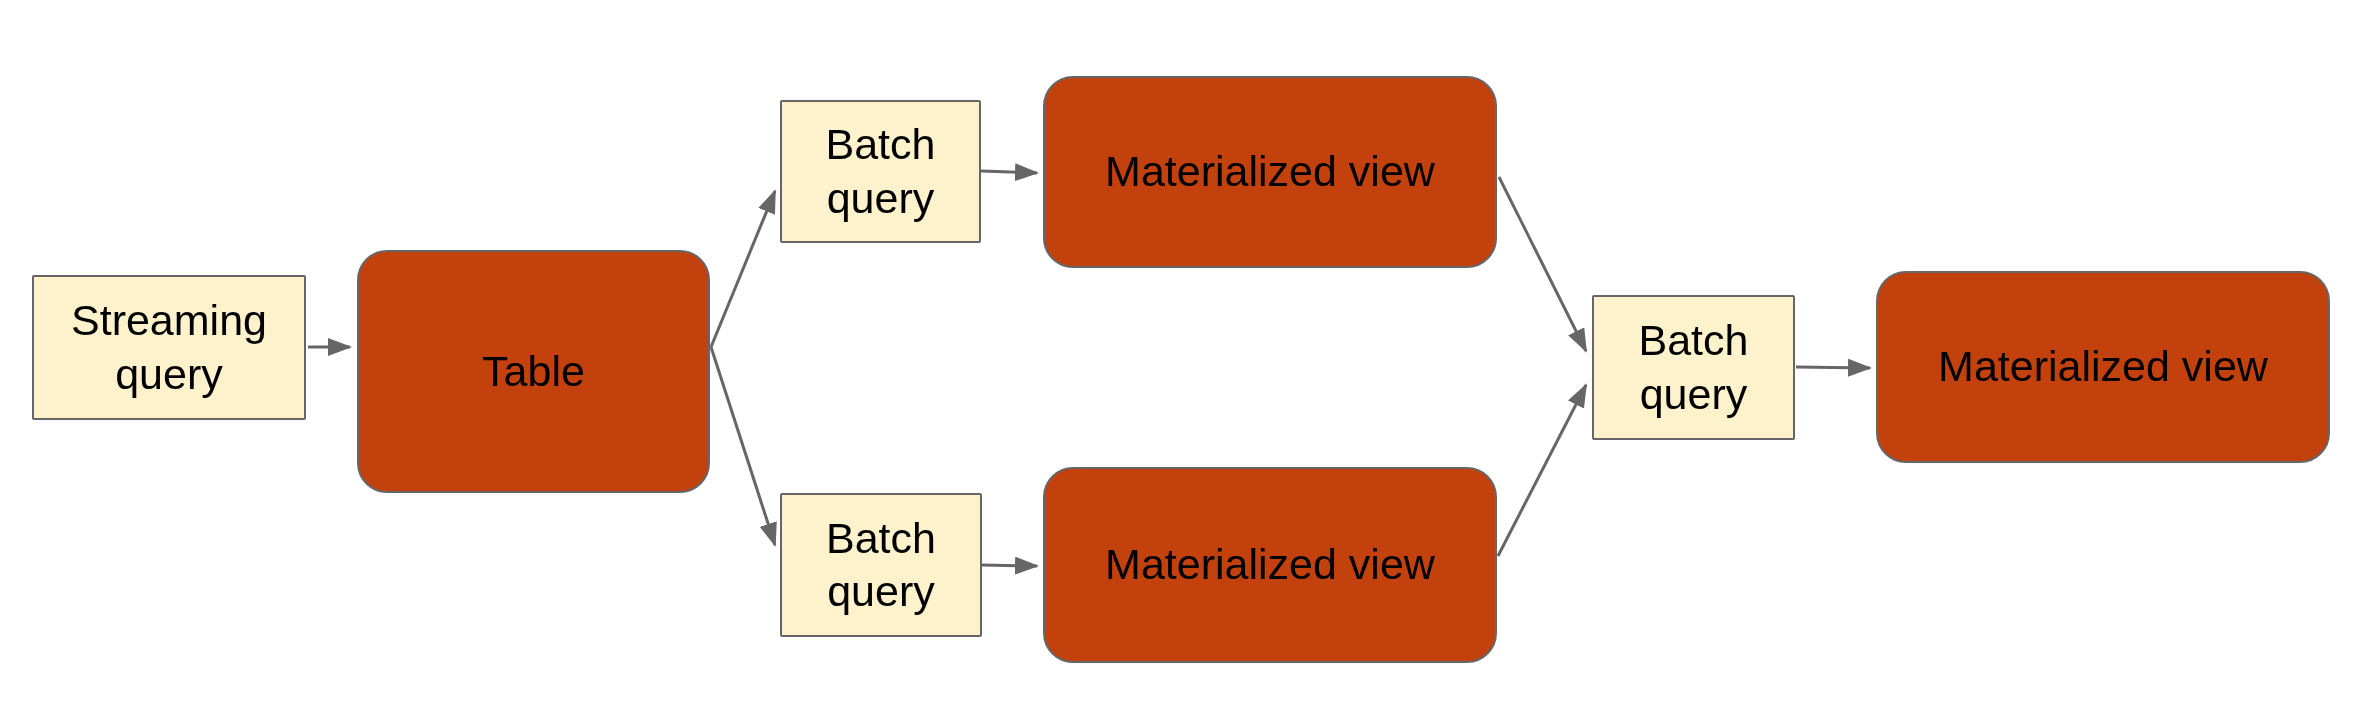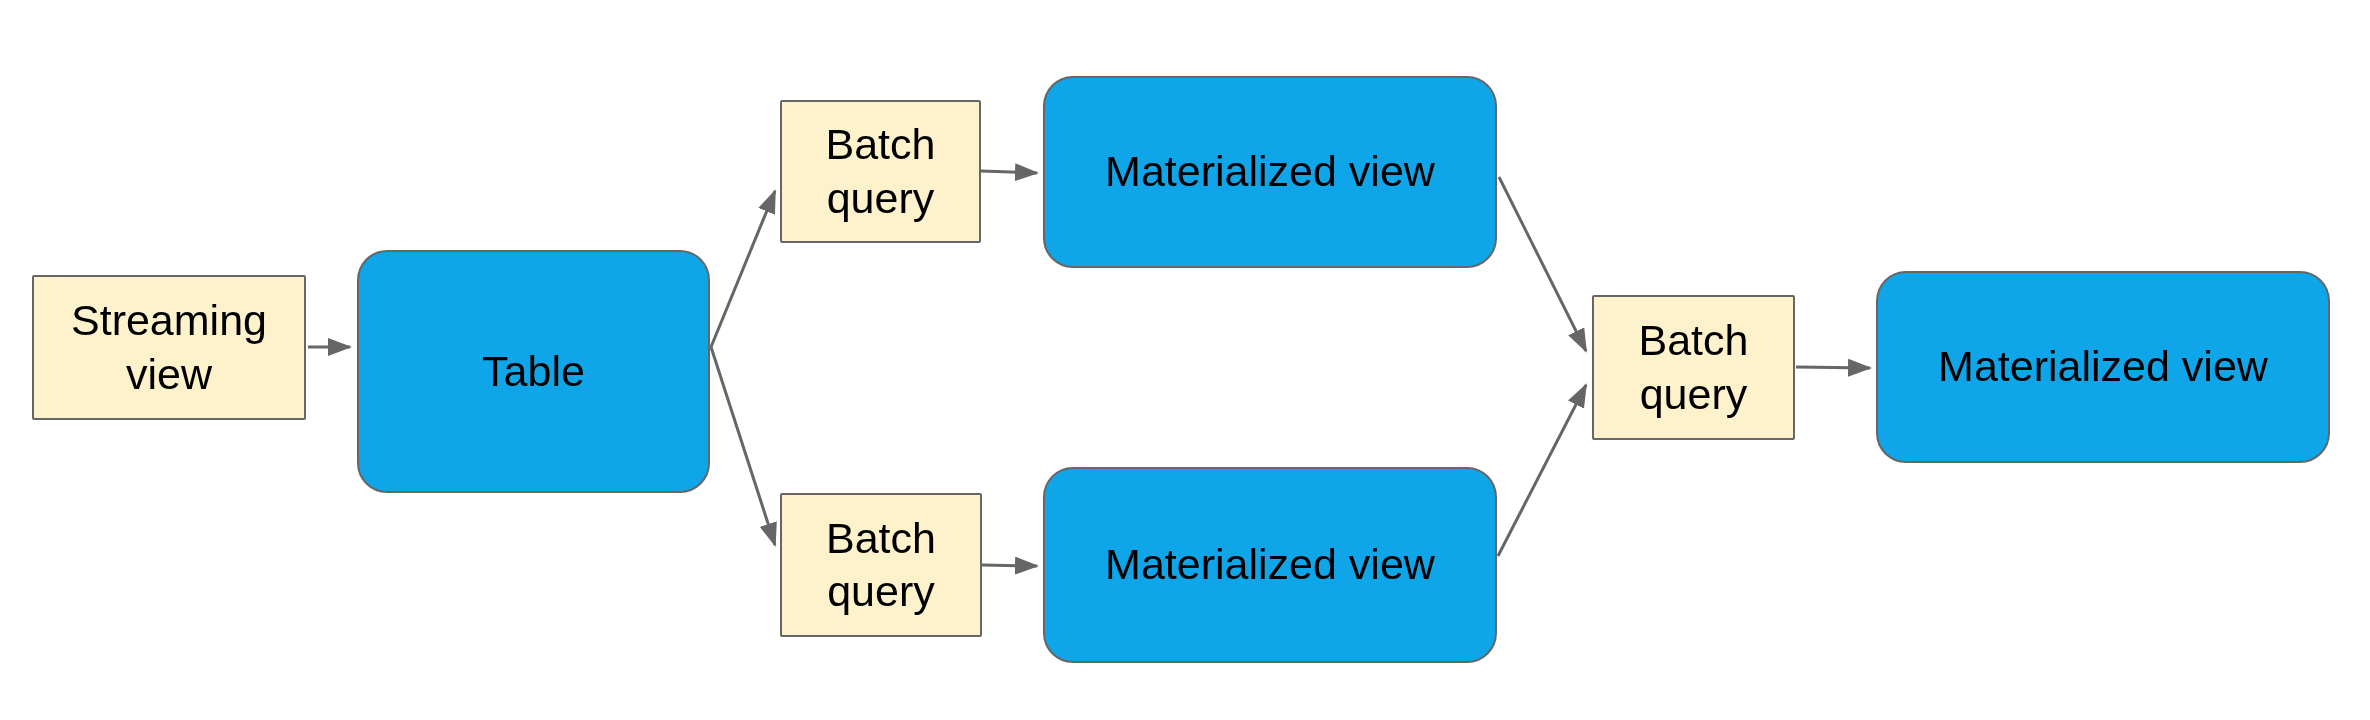--- a/index.html
+++ b/index.html
@@ -4,21 +4,21 @@
 <style>
   html,body{margin:0;padding:0;background:#ffffff;}
   body{width:2370px;height:720px;overflow:hidden;
        font-family:"Liberation Sans","DejaVu Sans",sans-serif;}
   .canvas{position:relative;width:2370px;height:720px;background:#ffffff;}
   .edges{position:absolute;left:0;top:0;width:2370px;height:720px;}
   .node{position:absolute;display:flex;align-items:center;justify-content:center;
         text-align:center;font-size:43px;line-height:1.24;color:#000000;
         box-sizing:border-box;padding:4px 8px;}
   .node.query{background:#FDF2CC;border:2.5px solid #666666;border-radius:2px;}
-  .node.view{background:#0ea5e9;border:2.5px solid #666666;border-radius:30px;}
+  .node.view{background:#c2410c;border:2.5px solid #666666;border-radius:30px;}
   #n-streaming   {left:32px;   top:275px; width:274px; height:145px;}
   #n-table       {left:357px;  top:250px; width:353px; height:243px;}
   #n-bq-top      {left:780px;  top:100px; width:201px; height:143px;}
   #n-mv-top      {left:1043px; top:76px;  width:454px; height:192px;}
   #n-bq-bottom   {left:780px;  top:493px; width:202px; height:144px;}
   #n-mv-bottom   {left:1043px; top:467px; width:454px; height:196px;}
   #n-bq-right    {left:1592px; top:295px; width:203px; height:145px;}
   #n-mv-final    {left:1876px; top:271px; width:454px; height:192px;}
 </style>
 </head>
@@ -36,21 +36,21 @@
     <line x1="711" y1="347" x2="775" y2="191" stroke="#666666" stroke-width="3" marker-end="url(#arrowhead)"></line>
     <line x1="711" y1="347" x2="775" y2="545" stroke="#666666" stroke-width="3" marker-end="url(#arrowhead)"></line>
     <line x1="981" y1="171" x2="1037" y2="173" stroke="#666666" stroke-width="3" marker-end="url(#arrowhead)"></line>
     <line x1="982" y1="565" x2="1037" y2="566" stroke="#666666" stroke-width="3" marker-end="url(#arrowhead)"></line>
     <line x1="1499" y1="177" x2="1586" y2="351" stroke="#666666" stroke-width="3" marker-end="url(#arrowhead)"></line>
     <line x1="1498" y1="556" x2="1586" y2="385" stroke="#666666" stroke-width="3" marker-end="url(#arrowhead)"></line>
     <line x1="1796" y1="367" x2="1870" y2="368" stroke="#666666" stroke-width="3" marker-end="url(#arrowhead)"></line>
   </svg>
 
   <div class="node query" id="n-streaming">
-    <span>Streaming view</span>
+    <span>Streaming query</span>
   </div>
 
   <div class="node view" id="n-table">
     <span>Table</span>
   </div>
 
   <div class="node query" id="n-bq-top">
     <span>Batch query</span>
   </div>
 

